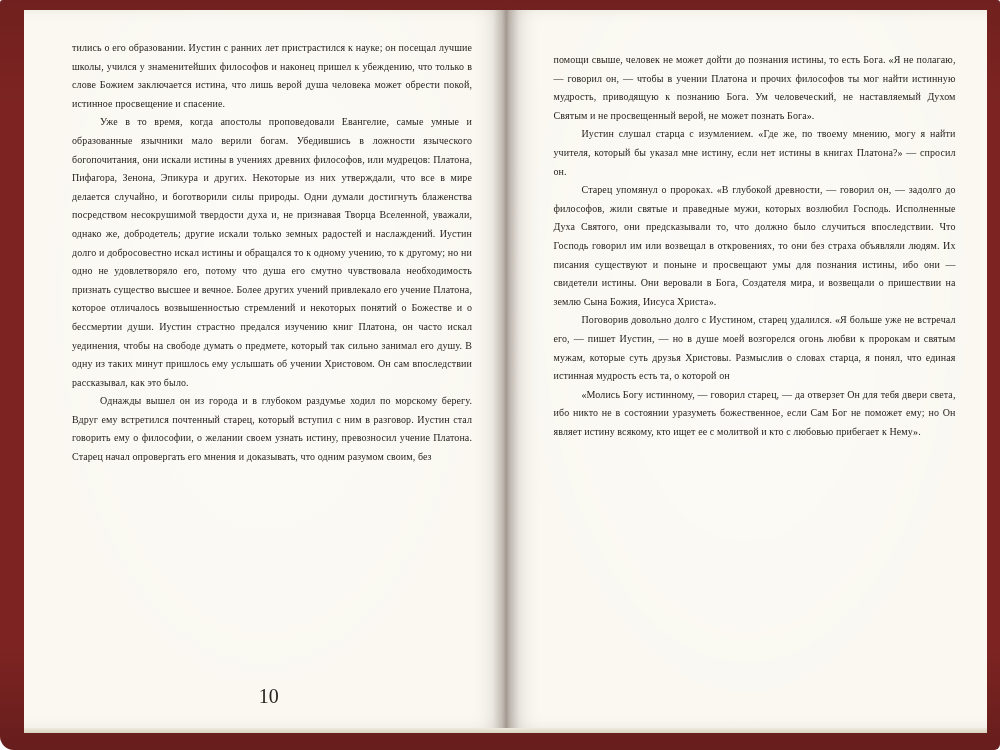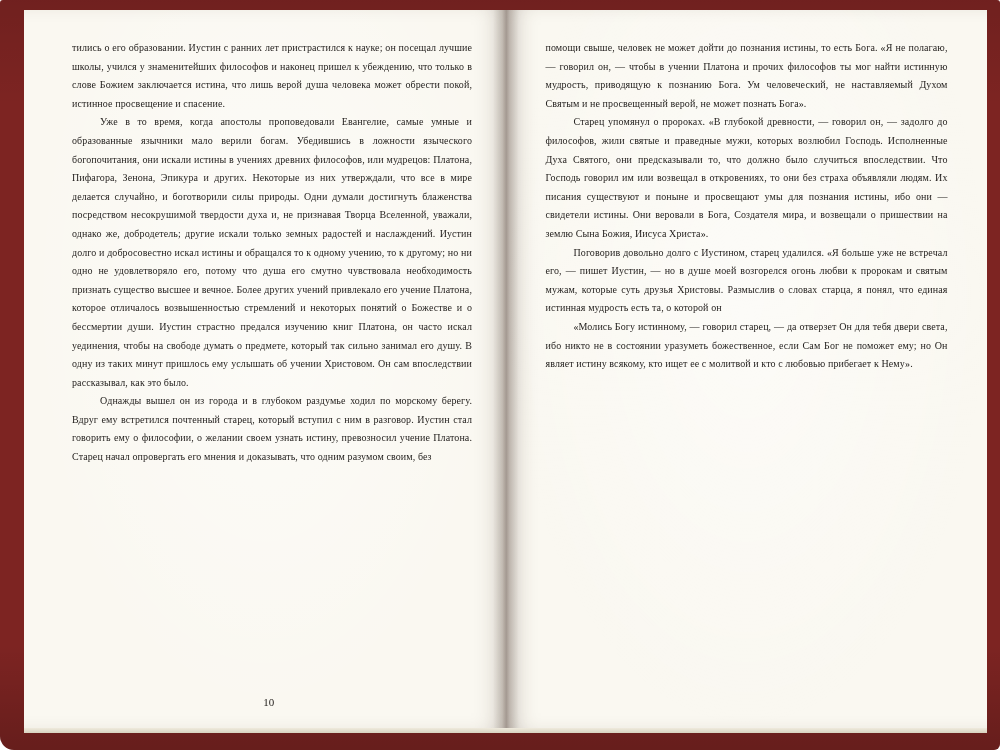--- a/index.html
+++ b/index.html
@@ -78,38 +78,39 @@
     line-height: 18.6px;
     color: #201d1b;
     text-align: justify;
     letter-spacing: 0.1px;
   }
   .page.left .text-block {
     left: 48px;
     width: 400px;
   }
   .page.right .text-block {
-    left: 40px;
+    left: 48px;
     width: 402px;
+    margin-top: 12px;
   }
   .text-block p {
     margin: 0;
     text-indent: 28px;
   }
   .text-block p.no-indent {
     text-indent: 0;
   }
   .page-number {
     position: absolute;
     bottom: 20px;
     left: 0;
     right: 0;
     text-align: center;
     font-family: "Liberation Serif", "DejaVu Serif", serif;
-    font-size: 11px;
+    font-size: 20px;
     color: #262320;
   }
   .page.left .page-number { left: 8px; }
   .page.right .page-number { left: -6px; }
 </style>
 </head>
 <body>
 
 <div class="spread">
   <div class="pages">
@@ -119,20 +120,21 @@
         <p class="no-indent">тились о его образовании. Иустин с ранних лет пристрастился к науке; он посещал лучшие школы, учился у знаменитейших философов и наконец пришел к убеждению, что только в слове Божием заключается истина, что лишь верой душа человека может обрести покой, истинное просвещение и спасение.</p>
         <p>Уже в то время, когда апостолы проповедовали Евангелие, самые умные и образованные язычники мало верили богам. Убедившись в ложности языческого богопочитания, они искали истины в учениях древних философов, или мудрецов: Платона, Пифагора, Зенона, Эпикура и других. Некоторые из них утверждали, что все в мире делается случайно, и боготворили силы природы. Одни думали достигнуть блаженства посредством несокрушимой твердости духа и, не признавая Творца Вселенной, уважали, однако же, добродетель; другие искали только земных радостей и наслаждений. Иустин долго и добросовестно искал истины и обращался то к одному учению, то к другому; но ни одно не удовлетворяло его, потому что душа его смутно чувствовала необходимость признать существо высшее и вечное. Более других учений привлекало его учение Платона, которое отличалось возвышенностью стремлений и некоторых понятий о Божестве и о бессмертии души. Иустин страстно предался изучению книг Платона, он часто искал уединения, чтобы на свободе думать о предмете, который так сильно занимал его душу. В одну из таких минут пришлось ему услышать об учении Христовом. Он сам впоследствии рассказывал, как это было.</p>
         <p>Однажды вышел он из города и в глубоком раздумье ходил по морскому берегу. Вдруг ему встретился почтенный старец, который вступил с ним в разговор. Иустин стал говорить ему о философии, о желании своем узнать истину, превозносил учение Платона. Старец начал опровергать его мнения и доказывать, что одним разумом своим, без</p>
       </div>
       <div class="page-number">10</div>
     </div>
 
     <div class="page right">
       <div class="text-block">
         <p class="no-indent">помощи свыше, человек не может дойти до познания истины, то есть Бога. «Я не полагаю, — говорил он, — чтобы в учении Платона и прочих философов ты мог найти истинную мудрость, приводящую к познанию Бога. Ум человеческий, не наставляемый Духом Святым и не просвещенный верой, не может познать Бога».</p>
+        <p>Иустин слушал старца с изумлением. «Где же, по твоему мнению, могу я найти учителя, который бы указал мне истину, если нет истины в книгах Платона?» — спросил он.</p>
         <p>Старец упомянул о пророках. «В глубокой древности, — говорил он, — задолго до философов, жили святые и праведные мужи, которых возлюбил Господь. Исполненные Духа Святого, они предсказывали то, что должно было случиться впоследствии. Что Господь говорил им или возвещал в откровениях, то они без страха объявляли людям. Их писания существуют и поныне и просвещают умы для познания истины, ибо они — свидетели истины. Они веровали в Бога, Создателя мира, и возвещали о пришествии на землю Сына Божия, Иисуса Христа».</p>
         <p>Поговорив довольно долго с Иустином, старец удалился. «Я больше уже не встречал его, — пишет Иустин, — но в душе моей возгорелся огонь любви к пророкам и святым мужам, которые суть друзья Христовы. Размыслив о словах старца, я понял, что единая истинная мудрость есть та, о которой он</p>
         <p>«Молись Богу истинному, — говорил старец, — да отверзет Он для тебя двери света, ибо никто не в состоянии уразуметь божественное, если Сам Бог не поможет ему; но Он являет истину всякому, кто ищет ее с молитвой и кто с любовью прибегает к Нему».</p>
       </div>
     </div>
 
     <div class="gutter"></div>
   </div>
   <div class="page-edges"></div>
 </div>

